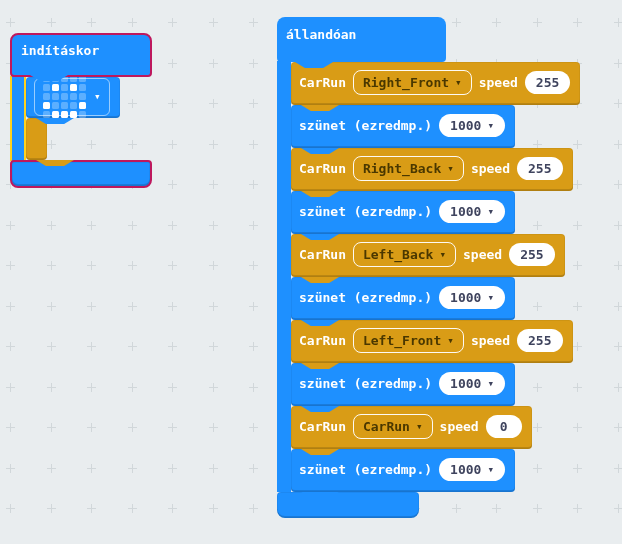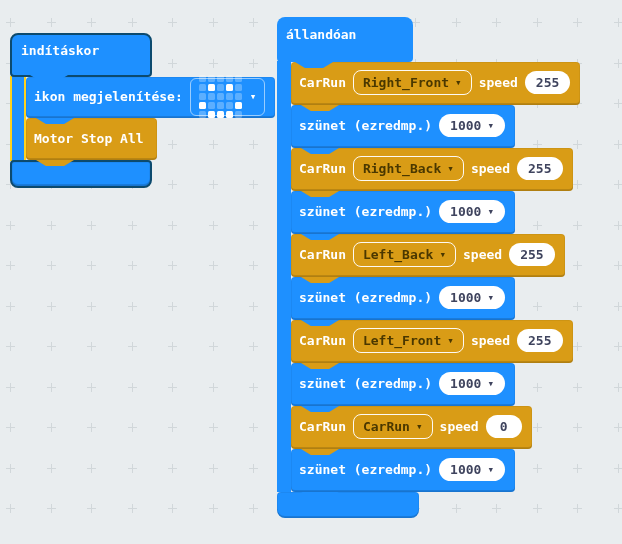--- a/index.html
+++ b/index.html
@@ -12,21 +12,21 @@
   .part{position:absolute;box-sizing:border-box;}
   .blue{background:#1e90ff;}
   .orange{background:#d99c16;}
   .edge{box-shadow:inset 0 -2px 0 rgba(0,0,0,.14), inset 0 0 0 1px rgba(0,0,0,.05);}
 
   .topbar{display:flex;align-items:center;padding:0 0 10px 9px;color:#fff;font-weight:bold;font-size:13px;
           border-radius:8px 8px 4px 4px;}
   .spine{}
   .botbar{border-radius:4px 4px 8px 8px;}
 
-  .sel{border:2px solid #0c4a6e;}
+  .sel{border:2px solid #be185d;}
   .sel-lr{border-left:2px solid #ffd21e;border-right:2px solid #ffd21e;}
 
   .blk{position:absolute;box-sizing:border-box;height:43px;display:inline-flex;align-items:center;
        gap:7px;padding:0 10px 2px 8px;border-radius:4px;color:#fff;font-weight:bold;font-size:13px;white-space:nowrap;}
   .bump{position:absolute;top:100%;left:10px;width:38px;height:6px;background:inherit;
         clip-path:polygon(0 0,100% 0,74% 100%,26% 100%);
         filter:drop-shadow(0 1px 0 rgba(0,0,0,.18));}
   .bump-sel{filter:drop-shadow(1.5px 0 0 #ffd21e) drop-shadow(-1.5px 0 0 #ffd21e) drop-shadow(0 1.5px 0 #ffd21e);}
   .tb-bump{left:18px;}
 
@@ -260,21 +260,20 @@
     </div>
 
   <div class="part blue topbar sel" style="left:10px;top:33px;width:142px;height:44px;z-index:30;">
     <span>indításkor</span>
     <div class="bump bump-sel tb-bump"></div>
   </div>
   <div class="part blue spine sel-lr" style="left:10px;top:76px;width:16px;height:85px;z-index:20;"></div>
   <div class="part blue botbar edge sel" style="left:10px;top:160px;width:142px;height:28px;z-index:24;"></div>
 
   <div class="blk blue edge" style="left:26px;top:77px;height:41px;z-index:28;">
-    <span>ikon megjelenítése:</span>
     <div class="ledfield">
       <div class="ledgrid" id="ledgrid">
           <div class="led"></div>
           <div class="led"></div>
           <div class="led"></div>
           <div class="led"></div>
           <div class="led"></div>
           <div class="led"></div>
           <div class="led on"></div>
           <div class="led"></div>
@@ -295,25 +294,24 @@
           <div class="led on"></div>
           <div class="led on"></div>
           <div class="led"></div>
         </div>
       <span class="arr">▾</span>
     </div>
     <div class="bump bump-sel"></div>
   </div>
 
   <div class="blk orange edge" style="left:26px;top:118px;height:42px;z-index:26;padding-right:13px;">
-    <span>Motor Stop All</span>
     <div class="bump bump-sel"></div>
   </div>
 
-  <div class="part blue topbar" style="left:277px;top:17px;width:136px;height:45px;z-index:40;">
+  <div class="part blue topbar" style="left:277px;top:17px;width:169px;height:45px;z-index:40;">
     <span>állandóan</span>
     <div class="bump tb-bump"></div>
   </div>
   <div class="part blue spine" style="left:277px;top:61px;width:14px;height:431px;z-index:4;"></div>
   <div class="part blue botbar edge" style="left:277px;top:492px;width:142px;height:26px;z-index:3;"></div>
 
   <div id="forever-children">
       <div class="blk edge orange" style="left: 291px; top: 62px; z-index: 39;">
         <span>CarRun</span>
         <div class="dd">

